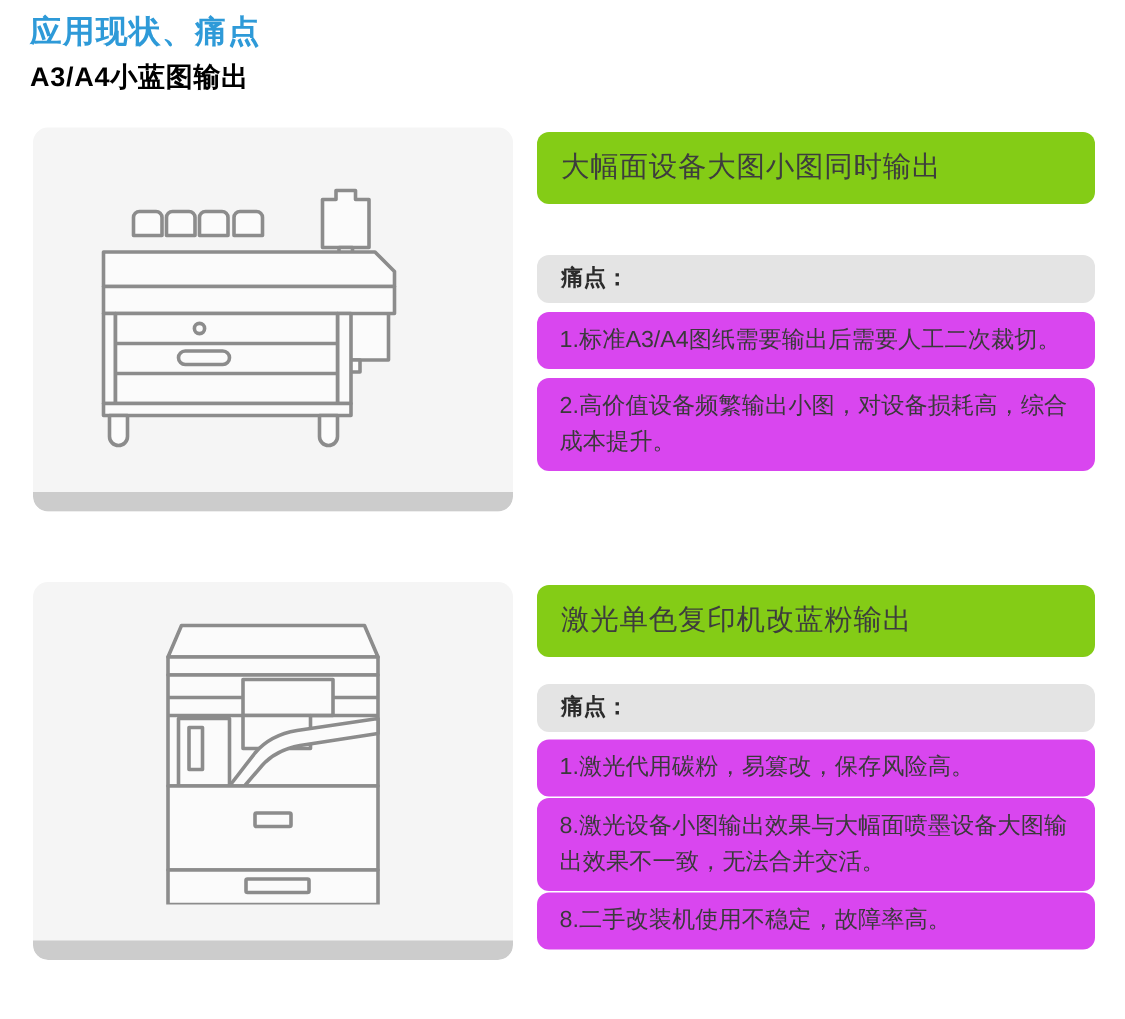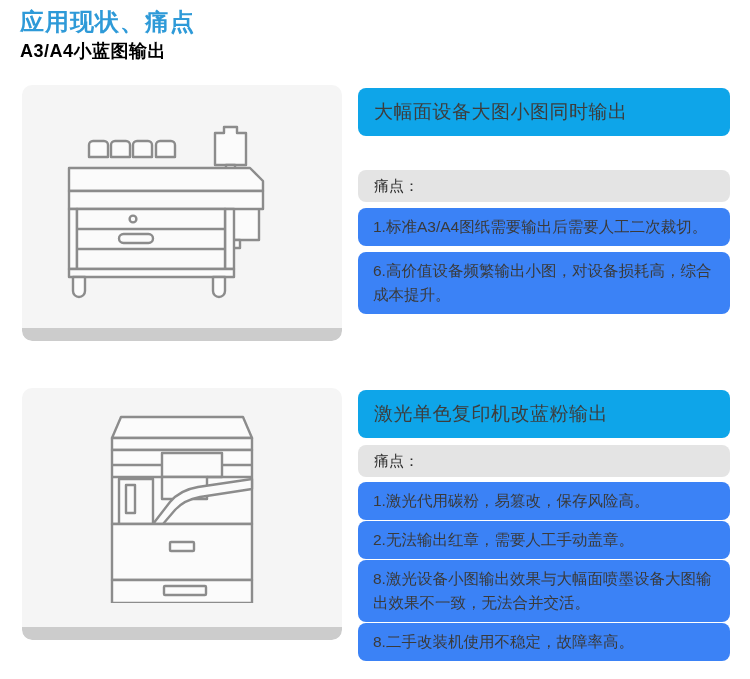--- a/index.html
+++ b/index.html
@@ -16,21 +16,21 @@
   }
 
   
   .header {
     position: absolute;
     left: 20px;
     top: 8px;
     width: 400px;
   }
   .header-title {
-    font-size: 24px;
+    font-size: 21px;
     font-weight: bold;
     color: #2e9ad8;
     letter-spacing: 1px;
     line-height: 28px;
     white-space: nowrap;
   }
   .header-subtitle {
     font-size: 18px;
     font-weight: bold;
     color: #000000;
@@ -84,50 +84,50 @@
   
   .info-col {
     position: absolute;
     left: 358px;
     width: 372px;
   }
   #info-col-0 { top: 3px; }
   #info-col-1 { top: 2px; }
 
   .panel-title {
-    background: #0ea5e9;
+    background: #84cc16;
     border-radius: 8px;
     color: #3d3d3d;
     font-size: 19px;
     line-height: 24px;
     padding: 12px 16px;
     letter-spacing: 0.5px;
     box-sizing: border-box;
   }
   #info-col-0 .panel-title { margin-bottom: 34px; }
-  #info-col-1 .panel-title { margin-bottom: 7px; }
+  #info-col-1 .panel-title { margin-bottom: 18px; }
 
   .pain-label {
     background: #e4e4e4;
     border-radius: 8px;
     color: #2b2b2b;
     font-size: 15px;
-    font-weight: normal;
+    font-weight: bold;
     line-height: 20px;
     padding: 6px 16px;
     box-sizing: border-box;
   }
 
   .pain-list {
     margin: 0;
     padding: 0;
     list-style: none;
   }
   .pain-item {
-    background: #3b82f6;
+    background: #d946ef;
     border-radius: 8px;
     color: #3a3a3a;
     font-size: 15.5px;
     line-height: 24px;
     padding: 7px 15px;
     box-sizing: border-box;
   }
   #info-col-0 .pain-label { margin-bottom: 6px; }
   #info-col-0 .pain-item  { margin-bottom: 6px; }
   #info-col-1 .pain-label { margin-bottom: 5px; }
@@ -184,21 +184,21 @@
       </svg>
     </div>
     <div class="illus-base"></div>
   </div>
 
   <div class="info-col" id="info-col-0">
     <div class="panel-title">大幅面设备大图小图同时输出</div>
     <div class="pain-label">痛点：</div>
     <ul class="pain-list">
       <li class="pain-item">1.标准A3/A4图纸需要输出后需要人工二次裁切。</li>
-      <li class="pain-item">6.高价值设备频繁输出小图，对设备损耗高，综合成本提升。</li>
+      <li class="pain-item">2.高价值设备频繁输出小图，对设备损耗高，综合成本提升。</li>
     </ul>
   </div>
 </div>
 
 <div class="section" id="section-1">
 
   <div class="illus-card" id="illus-card-1">
     <div class="illus-stage">
       <svg class="illus-svg" width="160" height="190" viewBox="0 0 160 190">
         <g fill="#fbfbfb" stroke="#8c8c8c" stroke-width="2.4" stroke-linejoin="round">
@@ -236,18 +236,17 @@
       </svg>
     </div>
     <div class="illus-base"></div>
   </div>
 
   <div class="info-col" id="info-col-1">
     <div class="panel-title">激光单色复印机改蓝粉输出</div>
     <div class="pain-label">痛点：</div>
     <ul class="pain-list">
       <li class="pain-item">1.激光代用碳粉，易篡改，保存风险高。</li>
-      <li class="pain-item">2.无法输出红章，需要人工手动盖章。</li>
       <li class="pain-item">8.激光设备小图输出效果与大幅面喷墨设备大图输出效果不一致，无法合并交活。</li>
       <li class="pain-item">8.二手改装机使用不稳定，故障率高。</li>
     </ul>
   </div>
 </div>
 
 </body></html>

